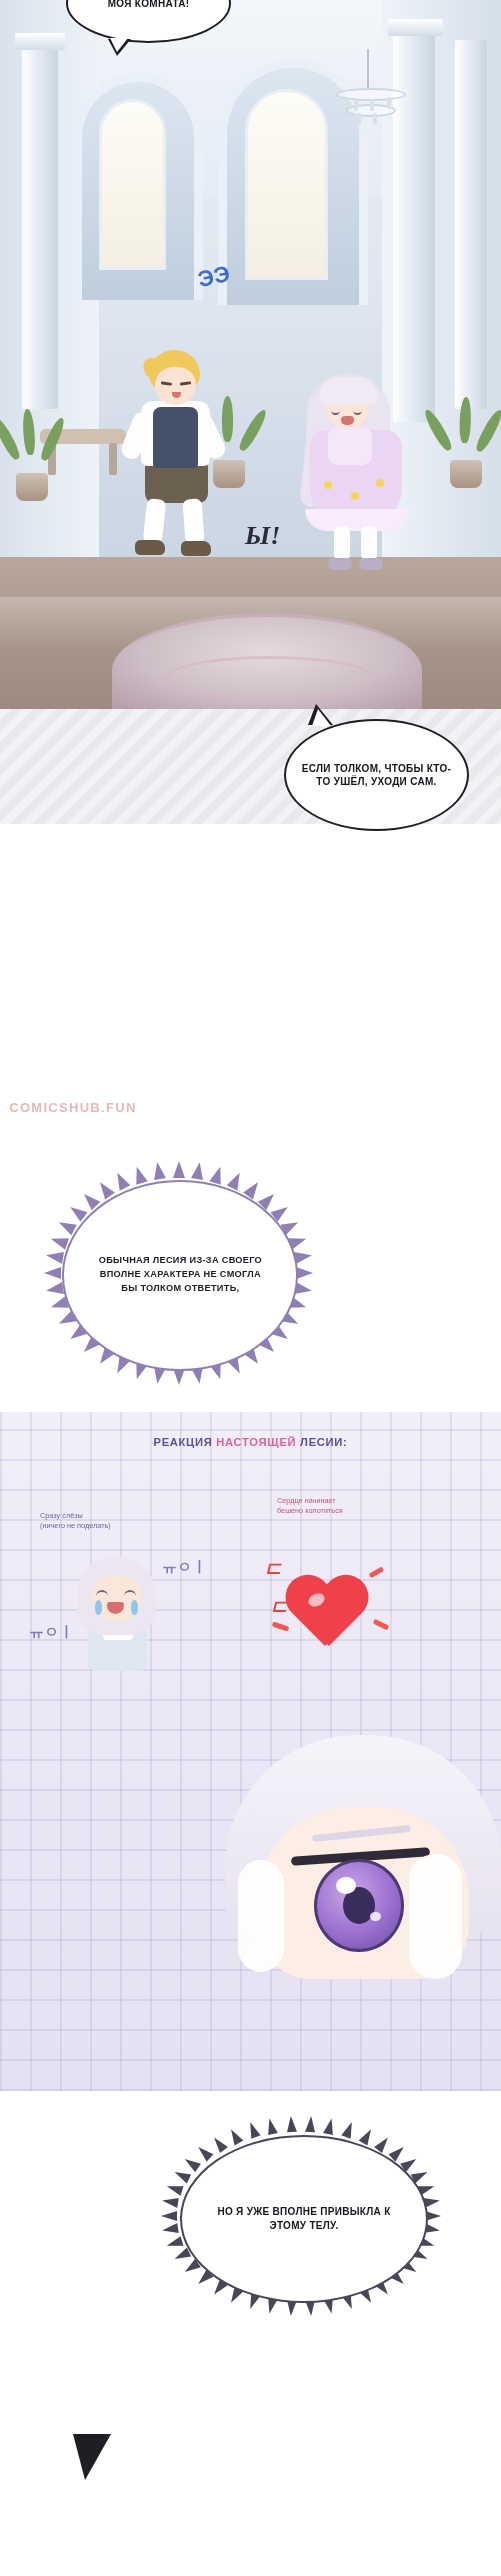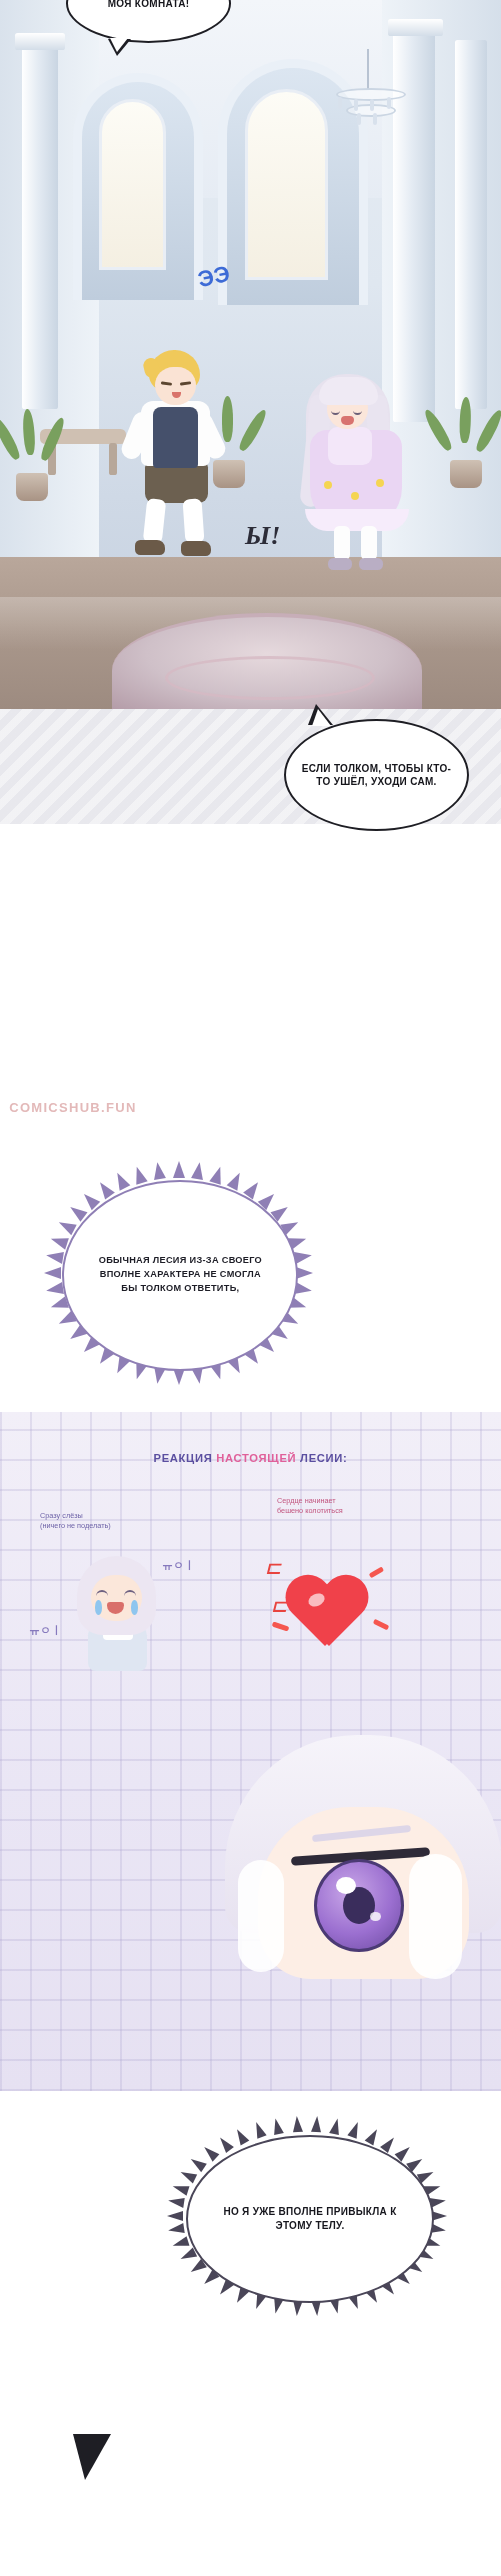--- a/index.html
+++ b/index.html
@@ -386,41 +386,41 @@
     position: absolute;
     left: 0; top: 1412px; width: 501px; height: 679px;
     background:
       repeating-linear-gradient(0deg, rgba(168,160,205,0.25) 0px, rgba(168,160,205,0.25) 2px, transparent 2px, transparent 30px),
       repeating-linear-gradient(90deg, rgba(168,160,205,0.25) 0px, rgba(168,160,205,0.25) 2px, transparent 2px, transparent 30px),
       linear-gradient(180deg, #f2eff8 0%, #eae6f5 55%, #e6e1f2 100%);
     overflow: hidden;
   }
   .react-title {
     position: absolute;
-    left: 0; top: 40px; width: 501px;
+    left: 0; top: 24px; width: 501px;
     text-align: center;
     color: #5b4fa0;
     font-size: 11.2px;
     font-weight: 700;
     letter-spacing: 0.7px;
   }
   .react-title .em { color: #e0609a; }
   .note {
     position: absolute;
     text-align: left;
     color: #6e63a8;
     font-size: 7.3px;
     line-height: 1.4;
   }
   .note-left { left: 40px; top: 99px; width: 125px; }
   .note-right { left: 277px; top: 84px; width: 132px; color:#c2557f; }
   .kaomoji {
     position: absolute;
     color: #8679bd;
-    font-size: 11px;
+    font-size: 15px;
     font-weight: bold;
     font-family: Liberation Serif, serif;
   }
   .km1 { left: 162px; top: 146px; }
   .km2 { left: 29px; top: 211px; }
   .chibi {
     position: absolute; left: 66px; top: 144px; width: 106px; height: 119px;
   }
   .chibi-hair {
     position:absolute; left: 10.6px; top: 0; width: 79px; height: 79px;
@@ -512,21 +512,21 @@
     position:absolute; left: 61px; top: 49px; width: 99px; height: 6.6px;
     background:#ddd6e8; border-radius: 5.3px; transform: rotate(-6deg);
   }
   .strand {
     position:absolute; background:#ffffff; border-radius: 26px; opacity: 0.9;
   }
 
   
   .burst2-wrap {
     position: absolute;
-    left: 166px; top: 2118px; width: 284px; height: 198px;
+    left: 160px; top: 2118px; width: 284px; height: 198px;
   }
   .burst2-inner {
     position: absolute;
     left: 20px; top: 17px; width: 244px; height: 164px;
     background: #ffffff;
     border: 2px solid #4a4658;
     border-radius: 50%;
     display:flex; align-items:center; justify-content:center; text-align:center;
   }
   .burst2-inner .txt {

